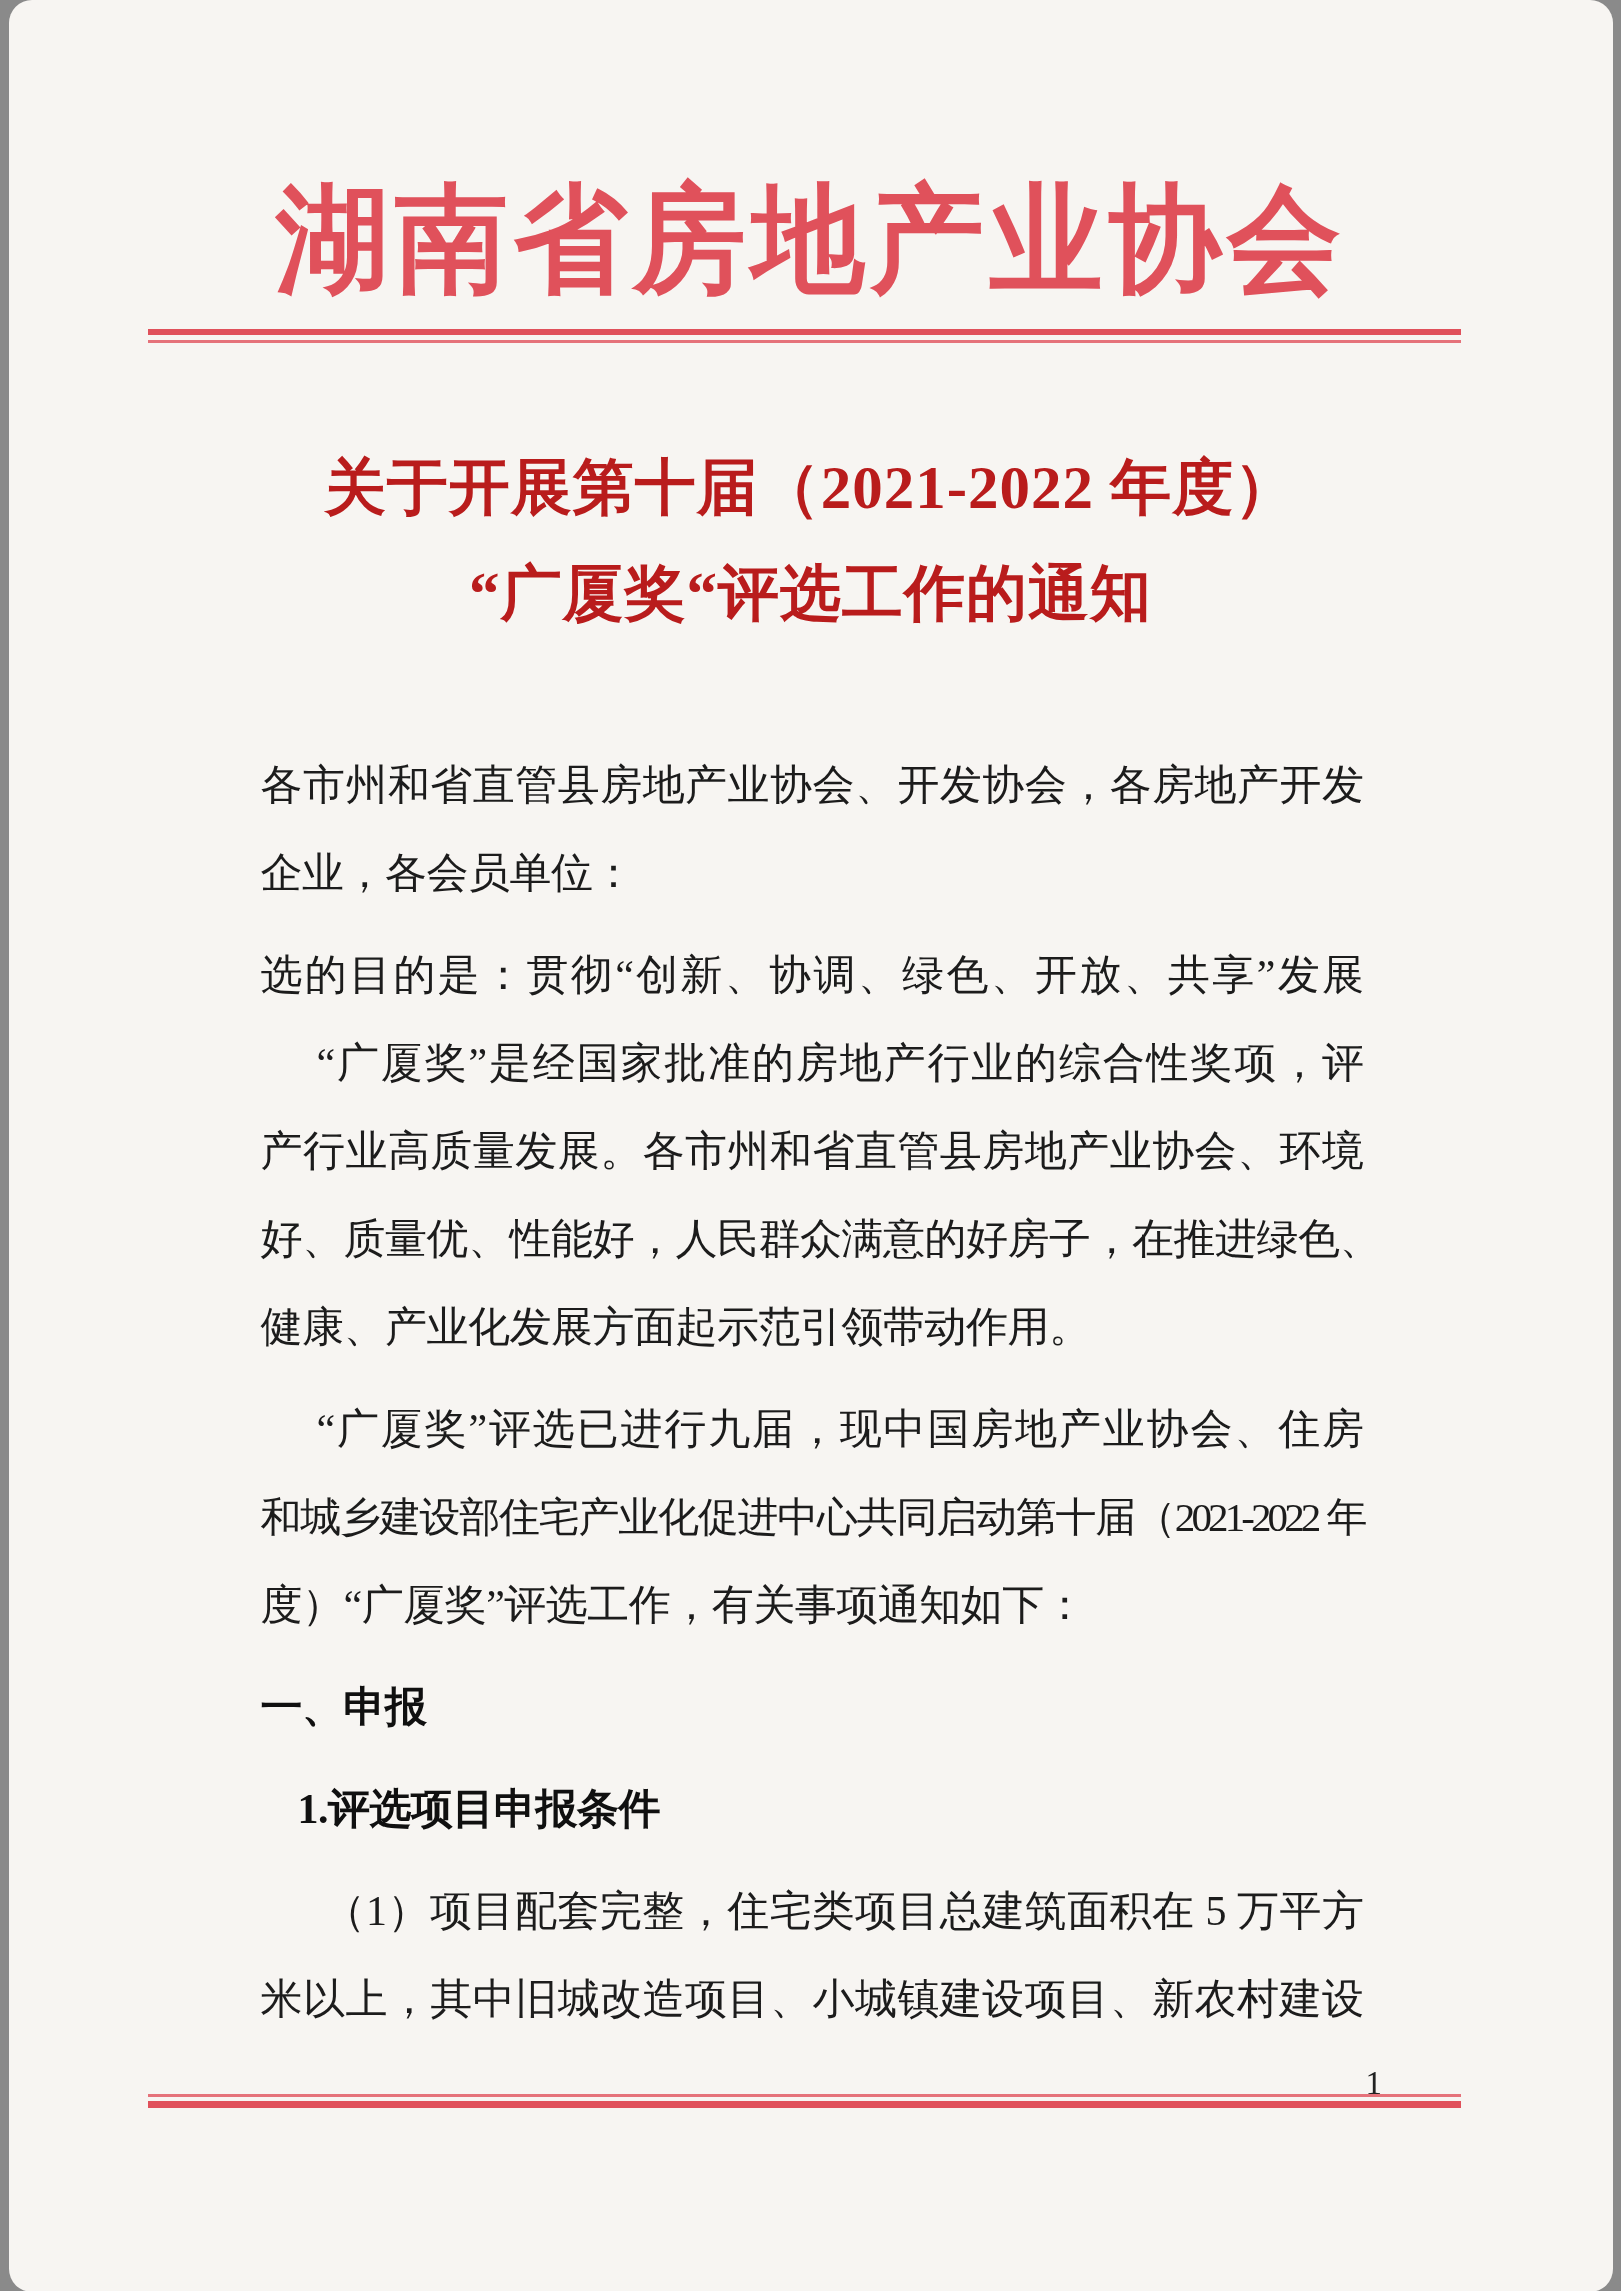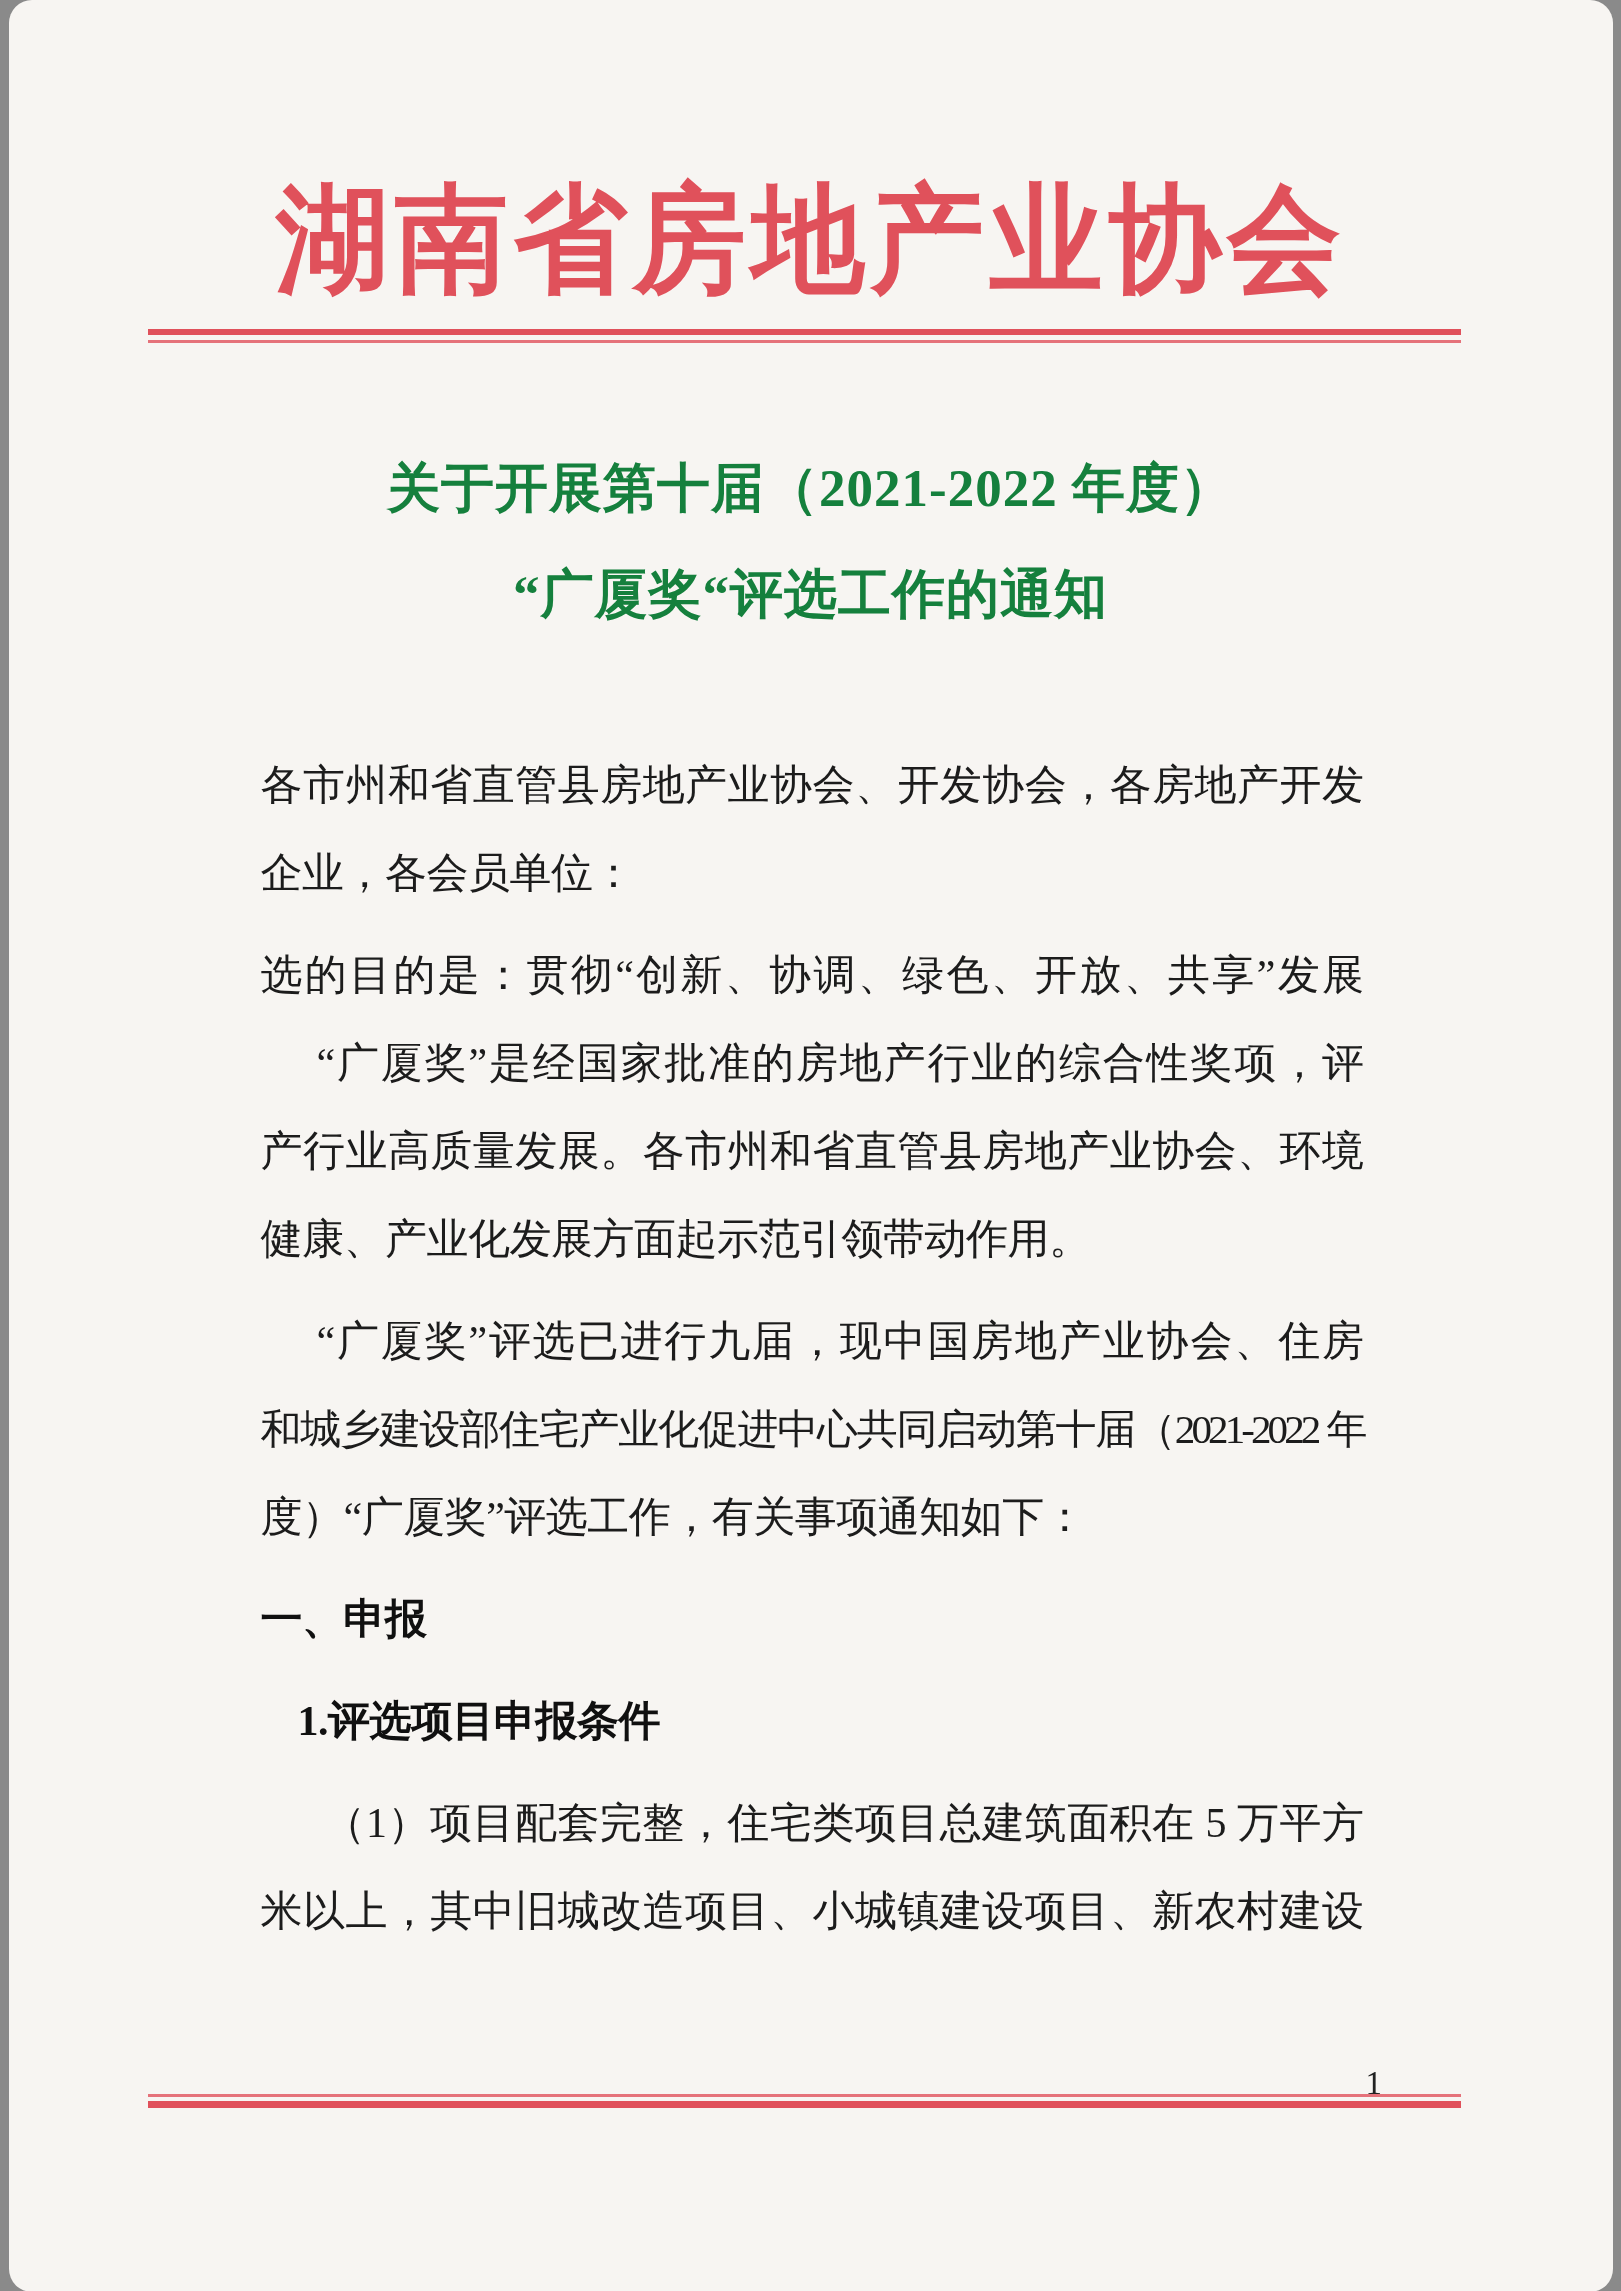--- a/index.html
+++ b/index.html
@@ -48,24 +48,24 @@
   .rule-bottom-thin  { top: 2094px; height: 2.9px; opacity: .8; }
   .rule-bottom-thick { top: 2101px; height: 6.9px; }
   
   .doc-title {
     position: absolute;
     top: 435px;
     left: 0;
     width: 100%;
     text-align: center;
     font-weight: 700;
-    font-size: 53px;
+    font-size: 61px;
     line-height: 106px;
     letter-spacing: 1px;
-    color: #15803d;
+    color: #b91c1c;
   }
   .doc-title .t-line { white-space: nowrap; }
   
   .body-text {
     position: absolute;
     top: 727px;
     left: 238px;
     width: 1131px;
     font-size: 42px;
     letter-spacing: -0.5px;
@@ -117,20 +117,21 @@
 
     <p>
       <span class="line j" style="display:block">各市州和省直管县房地产业协会、开发协会，各房地产开发</span>
       <span class="line" style="display:block">企业，各会员单位：</span>
     </p>
 
     <p class="m10">
       <span class="line j" style="display:block">选的目的是：贯彻“创新、协调、绿色、开放、共享”发展</span>
       <span class="line j ind-q" style="display:block">“广厦奖”是经国家批准的房地产行业的综合性奖项，评</span>
       <span class="line j" style="display:block">产行业高质量发展。各市州和省直管县房地产业协会、环境</span>
+      <span class="line j" style="display:block">好、质量优、性能好，人民群众满意的好房子，在推进绿色、</span>
       <span class="line" style="display:block">健康、产业化发展方面起示范引领带动作用。</span>
     </p>
 
     <p>
       <span class="line j ind-q" style="display:block">“广厦奖”评选已进行九届，现中国房地产业协会、住房</span>
       <span class="line j tight" style="display:block">和城乡建设部住宅产业化促进中心共同启动第十届（2021-2022 年</span>
       <span class="line" style="display:block">度）“广厦奖”评选工作，有关事项通知如下：</span>
     </p>
 
     <p>

